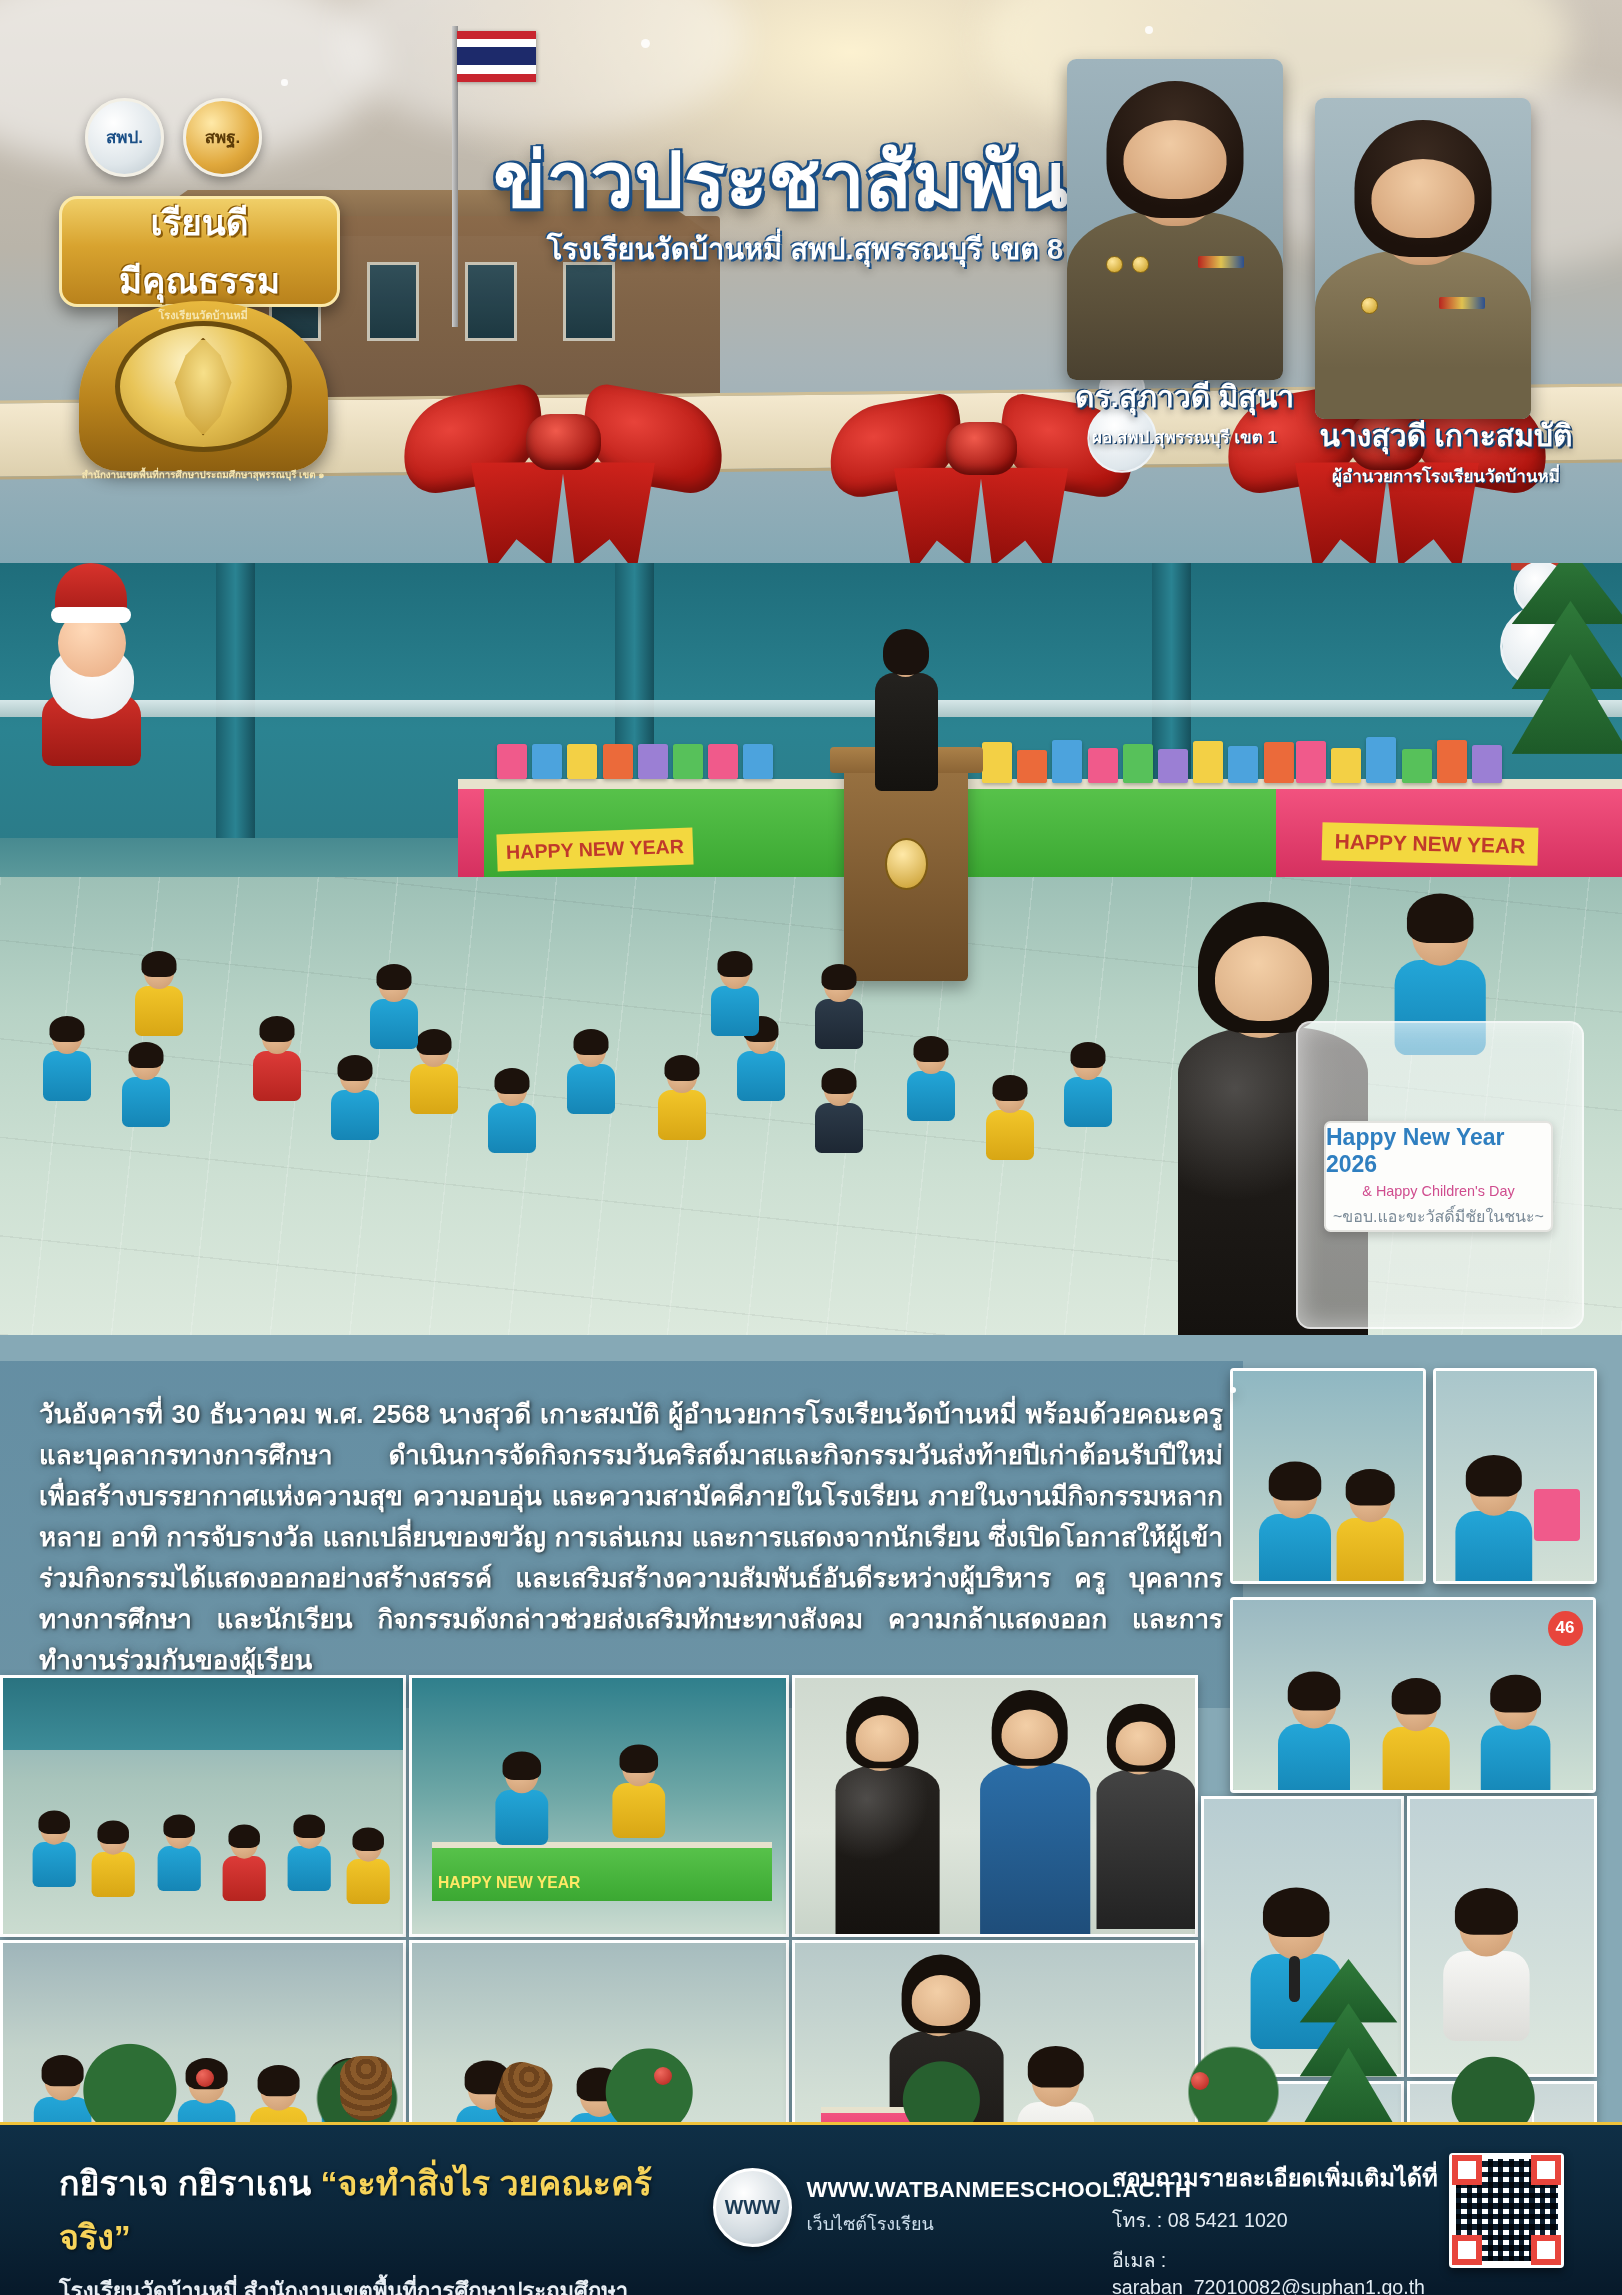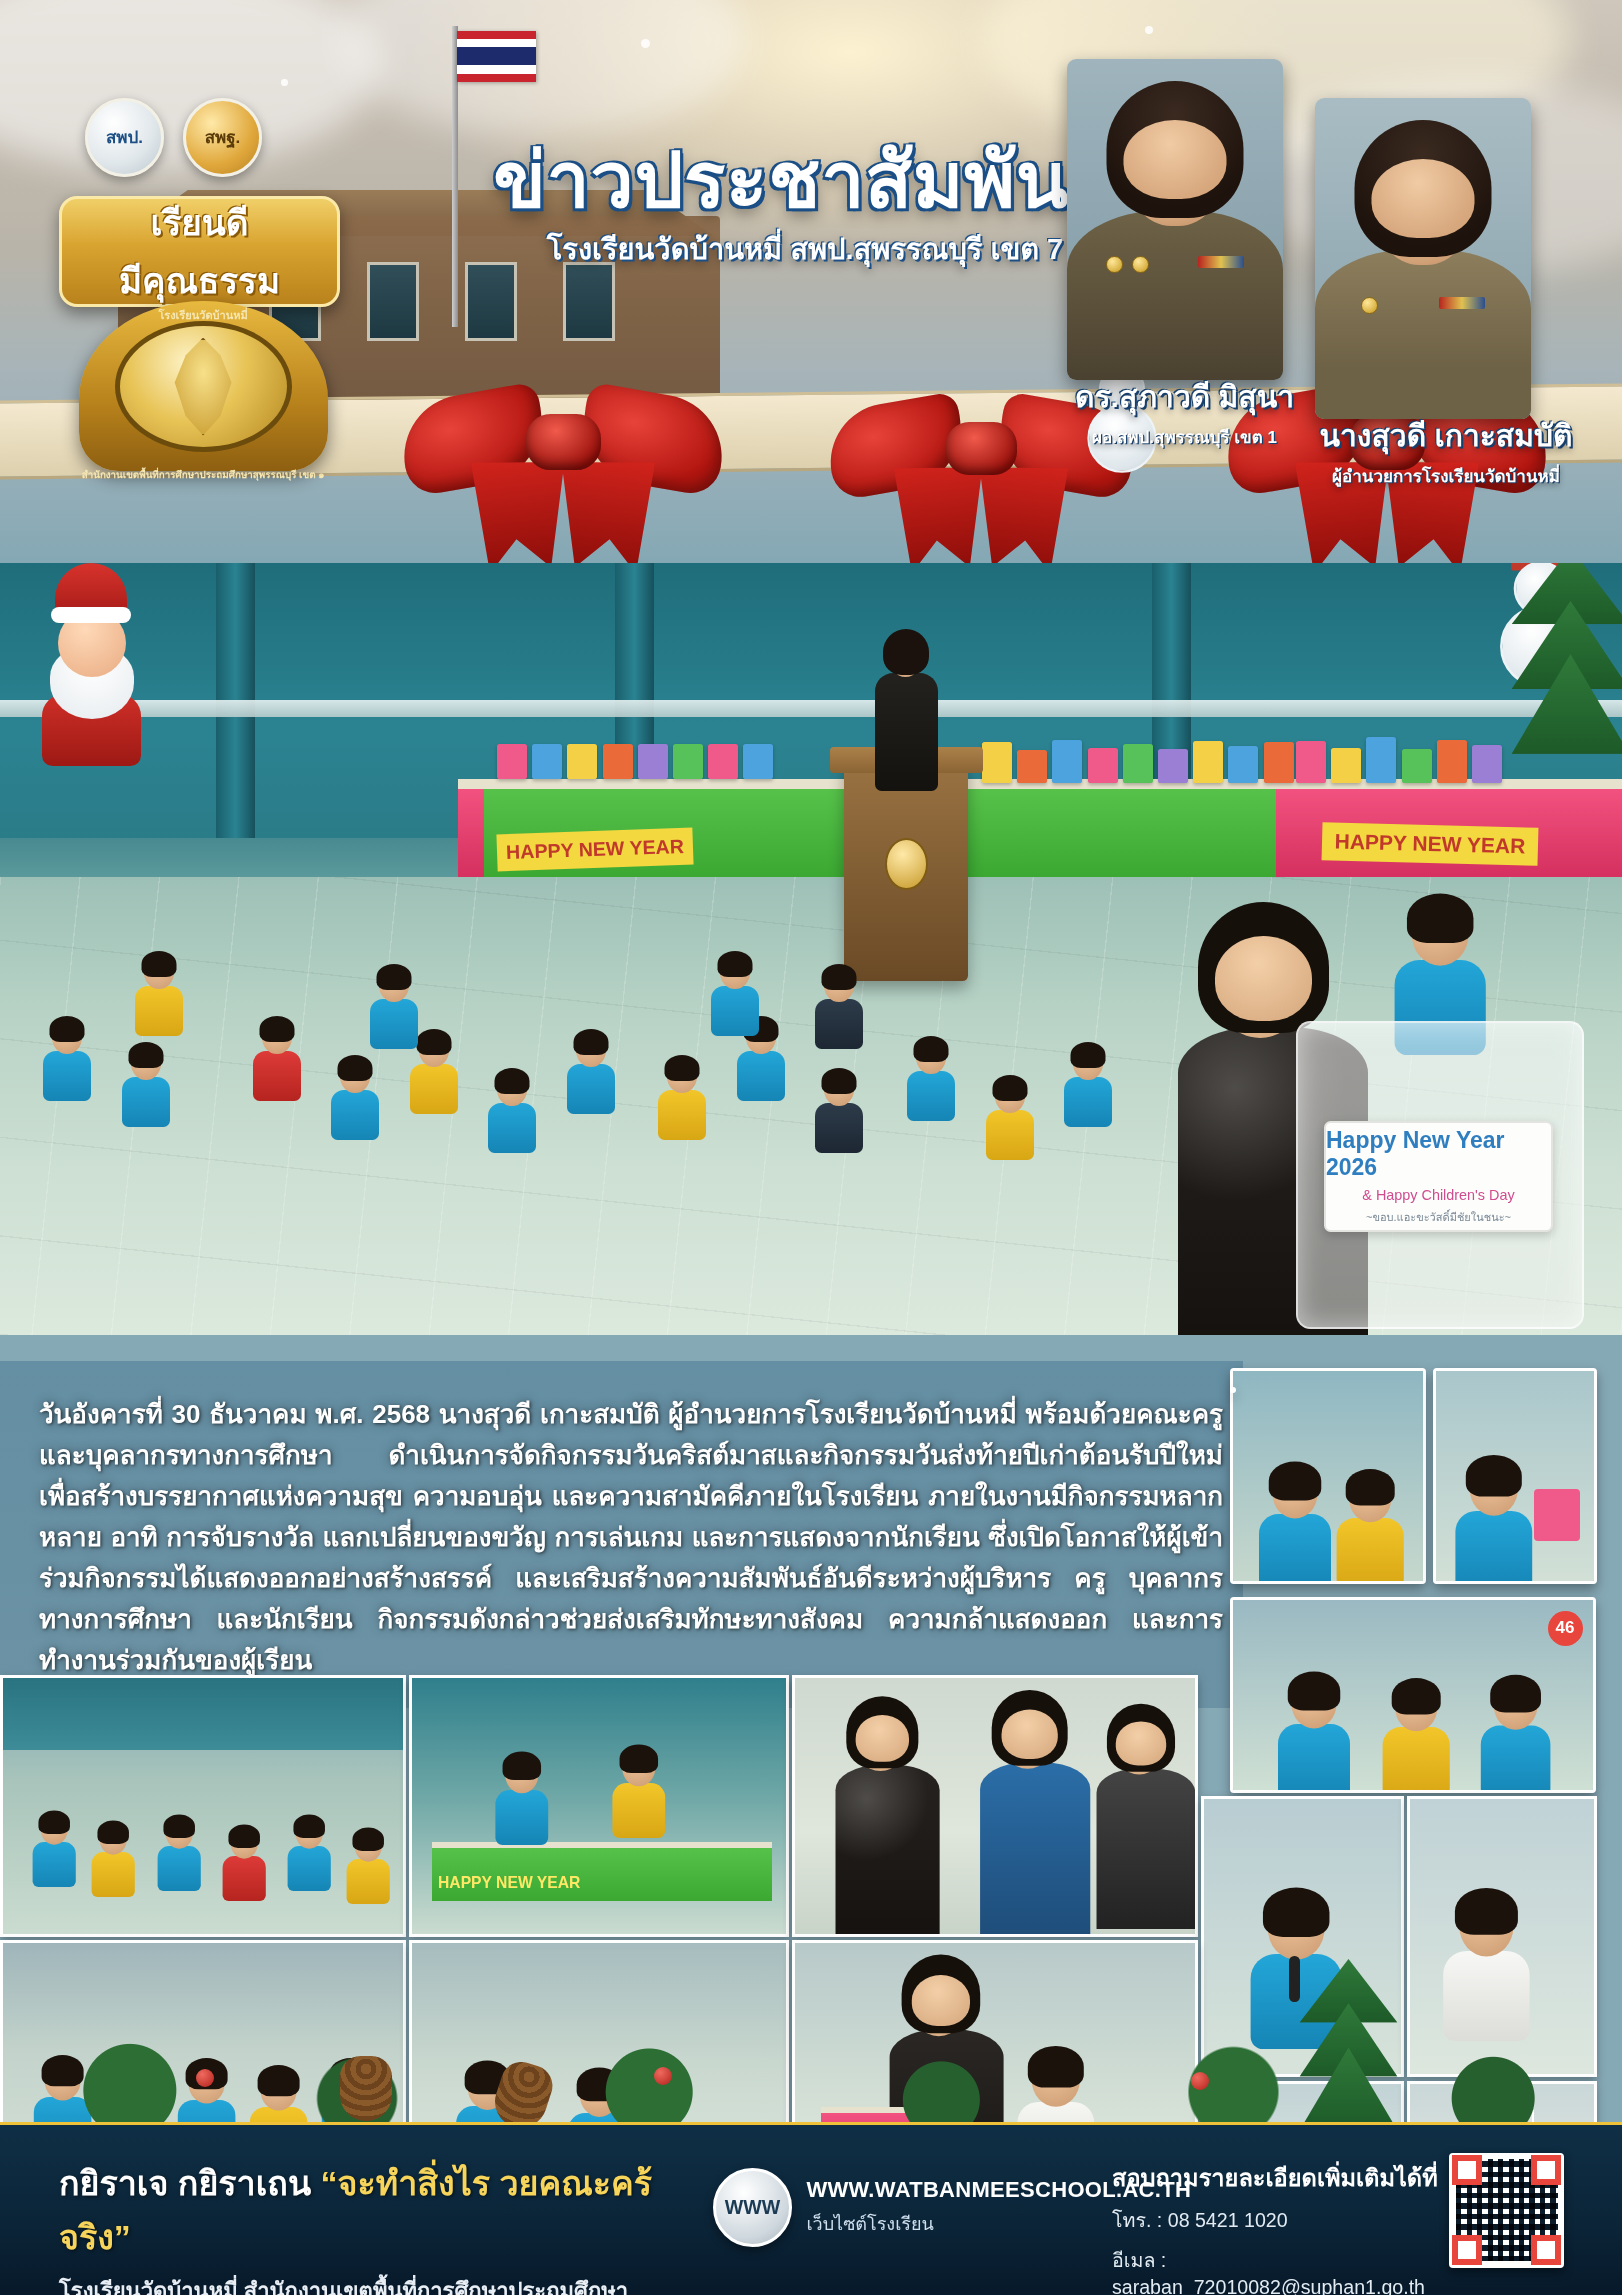--- a/index.html
+++ b/index.html
@@ -575,21 +575,21 @@
       <div class="bldg-window" style="left:347px; top:46px;"></div>
       <div class="bldg-window" style="left:445px; top:46px;"></div>
     </div>
 
     <div class="flagpole"></div>
     <div class="flag"></div>
   </div>
 
   <div class="header-title-wrap">
     <div class="news-title">ข่าวประชาสัมพันธ์</div>
-    <div class="news-sub">โรงเรียนวัดบ้านหมี่ สพป.สุพรรณบุรี เขต 7</div>
+    <div class="news-sub">โรงเรียนวัดบ้านหมี่ สพป.สุพรรณบุรี เขต 8</div>
   </div>
 
 
   <div class="swag">
     <div class="swag-band"></div>
     <div class="bow" style="left:393px; top:19.6px; transform:scale(0.95);">
       <div class="loopL"></div>
         <div class="loopR"></div>
         <div class="tailL"></div>
         <div class="tailR"></div>
@@ -818,21 +818,21 @@
     </div>
     <div class="kid" style="left:1387px; top:340px; transform:scale(1.9); transform-origin:left top;">
       <div class="k-body"></div>
         <div class="k-head"></div>
         <div class="k-hair"></div>
     </div>
     <div class="gift-bag">
       <div class="gift-card">
         <div class="gc1">Happy New Year 2026</div>
         <div class="gc2">&amp; Happy Children's Day</div>
-        <div style="font-size:11px;color:#7a8a97;">~ขอบ.แอะขะวัสดิ์มีชัยในชนะ~</div>
+        <div style="font-size:16px;color:#7a8a97;">~ขอบ.แอะขะวัสดิ์มีชัยในชนะ~</div>
       </div>
     </div>
 
     <div class="snowman" style="left:1505px; top:13px; transform:scale(1.3);">
       <div class="hat"></div>
         <div class="sb1"></div>
         <div class="sb2"></div>
     </div>
     <div class="xtree" style="left:1505px; top:-26px; transform:scale(0.9);">
       <i class="l1"></i>

